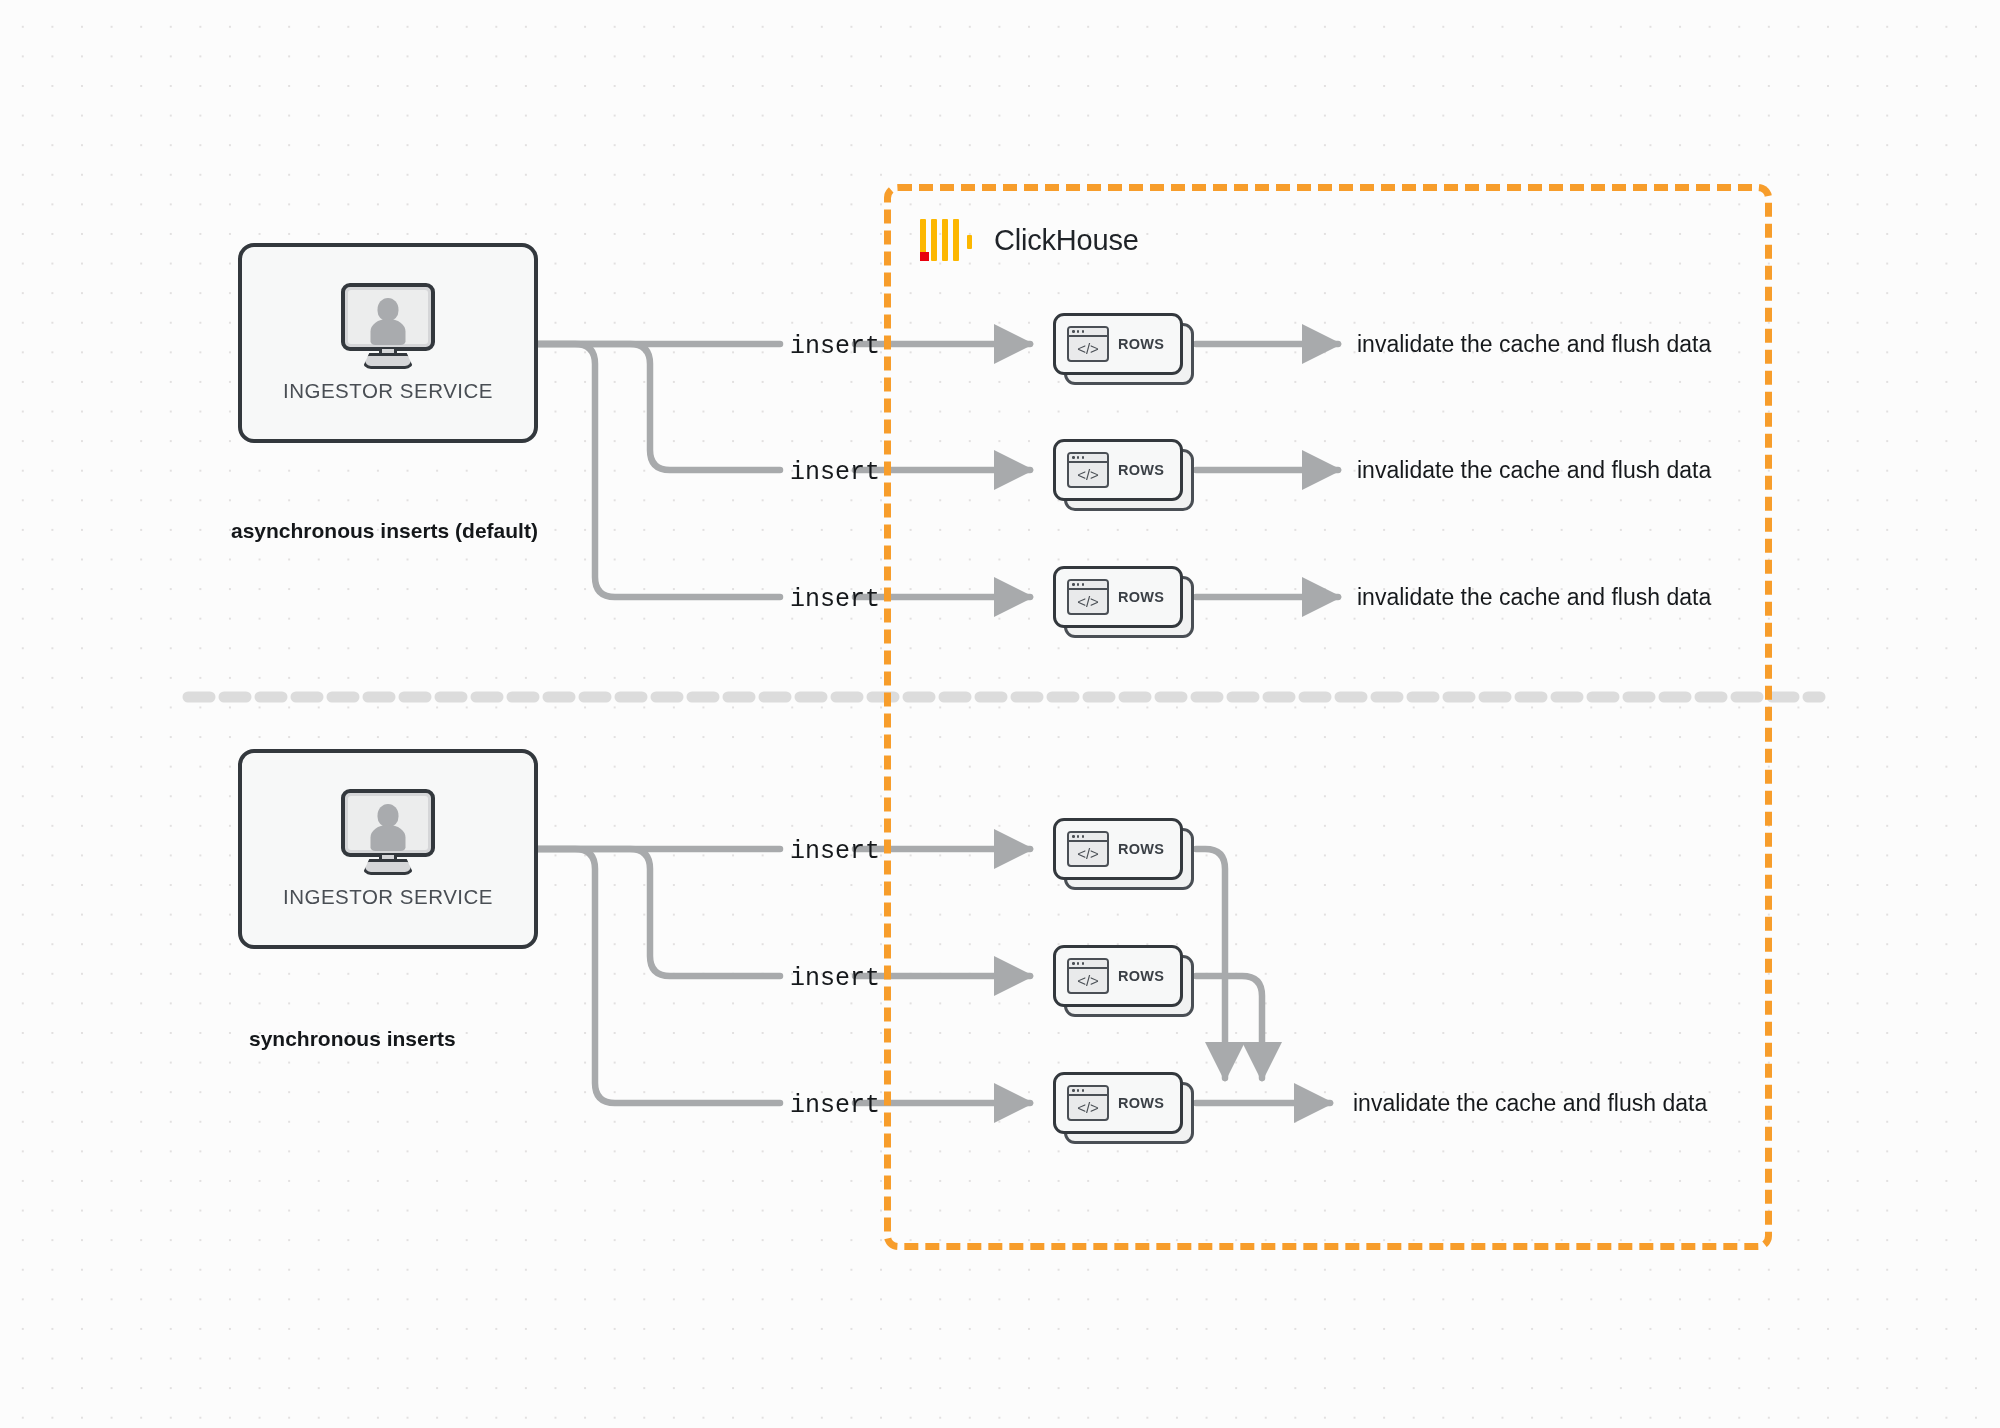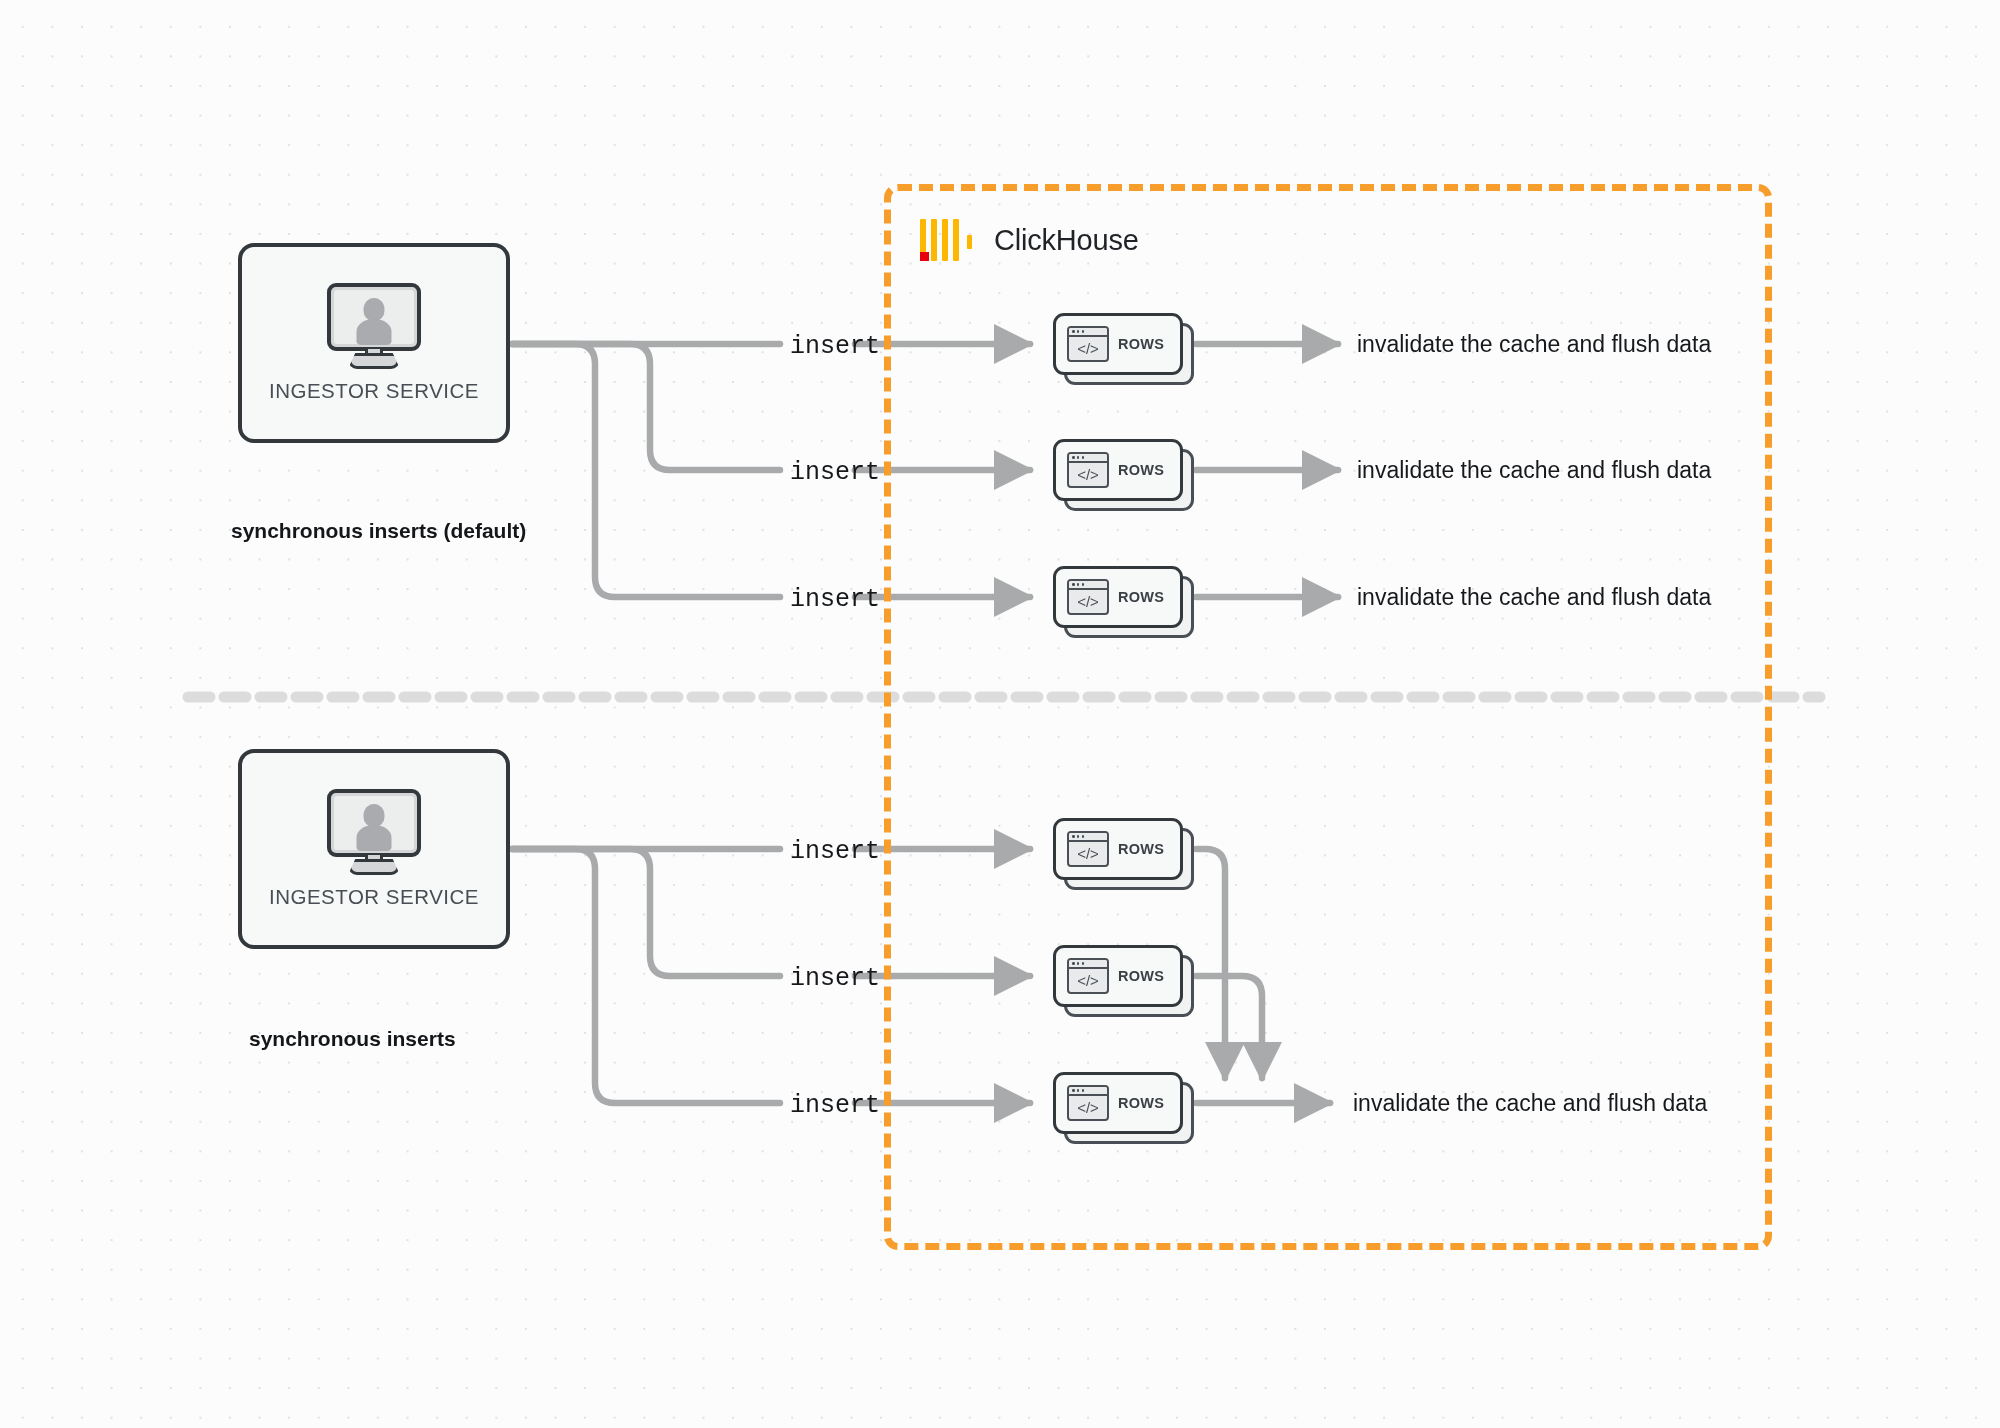--- a/index.html
+++ b/index.html
@@ -89,21 +89,21 @@
   .ch-word {
     font-size: 29px;
     color: #1f2328;
     letter-spacing: -0.2px;
     white-space: nowrap;
   }
 
   
   .ingestor {
     position: absolute;
-    width: 272px;
+    width: 300px;
     height: 200px;
     background: #f7f8f8;
     border: 4px solid #33383d;
     border-radius: 16px;
     display: flex;
     flex-direction: column;
     align-items: center;
     justify-content: center;
   }
   .ingestor.sync  { left: 238px; top: 243px; }
@@ -354,21 +354,21 @@
           <div class="head"></div>
           <div class="shoulders"></div>
         </div>
       </div>
       <div class="neck"></div>
       <div class="base"></div>
     </div>
     <div class="ingestor-label">INGESTOR SERVICE</div>
   </div>
 
-  <div class="caption sync">synchronous inserts (default)</div>
+  <div class="caption sync">asynchronous inserts (default)</div>
 
   <div class="edge-label" style="left:790px; top:332px;">insert</div>
   <div class="edge-label" style="left:790px; top:458px;">insert</div>
   <div class="edge-label" style="left:790px; top:585px;">insert</div>
 
   <div class="rows-node" style="left:1053px; top:313px;">
     <div class="rows-back"></div>
     <div class="rows-front">
       <span class="win-icon">
         <span class="titlebar">

